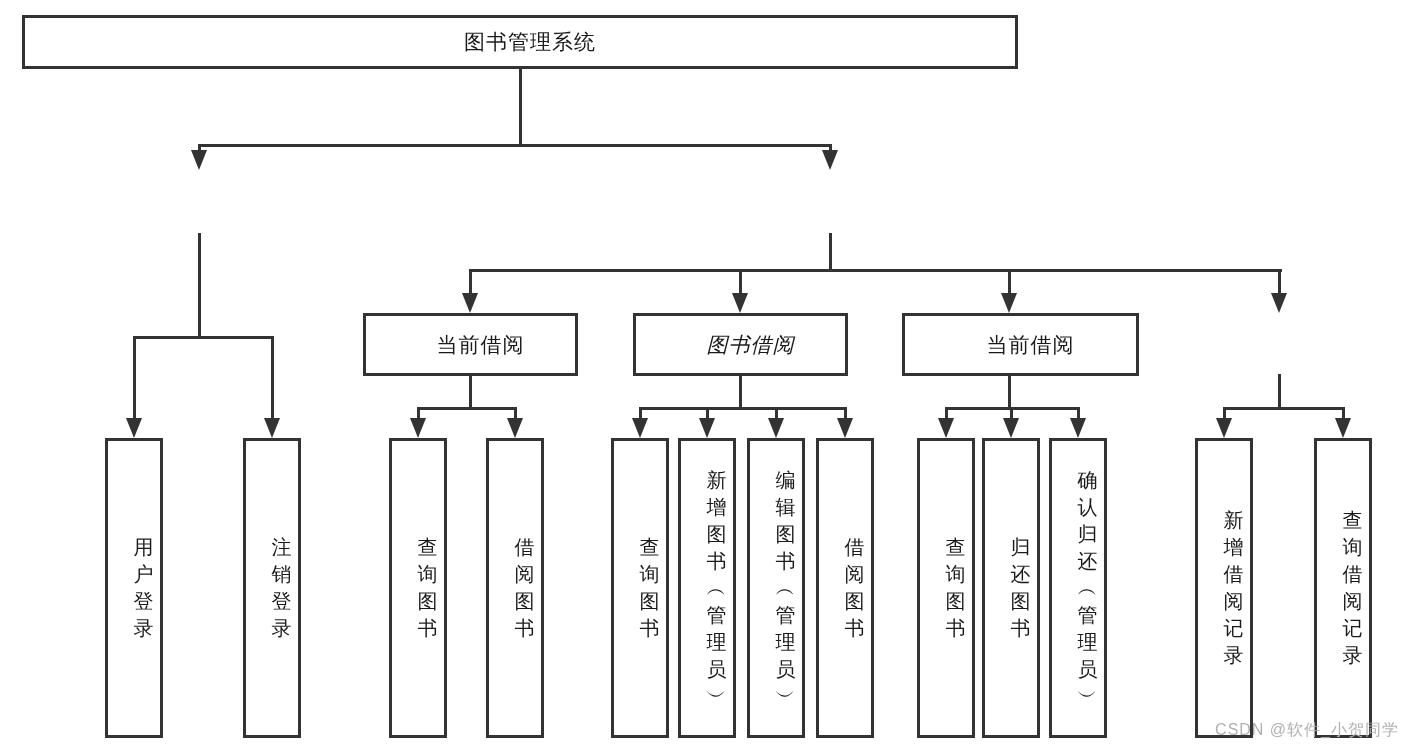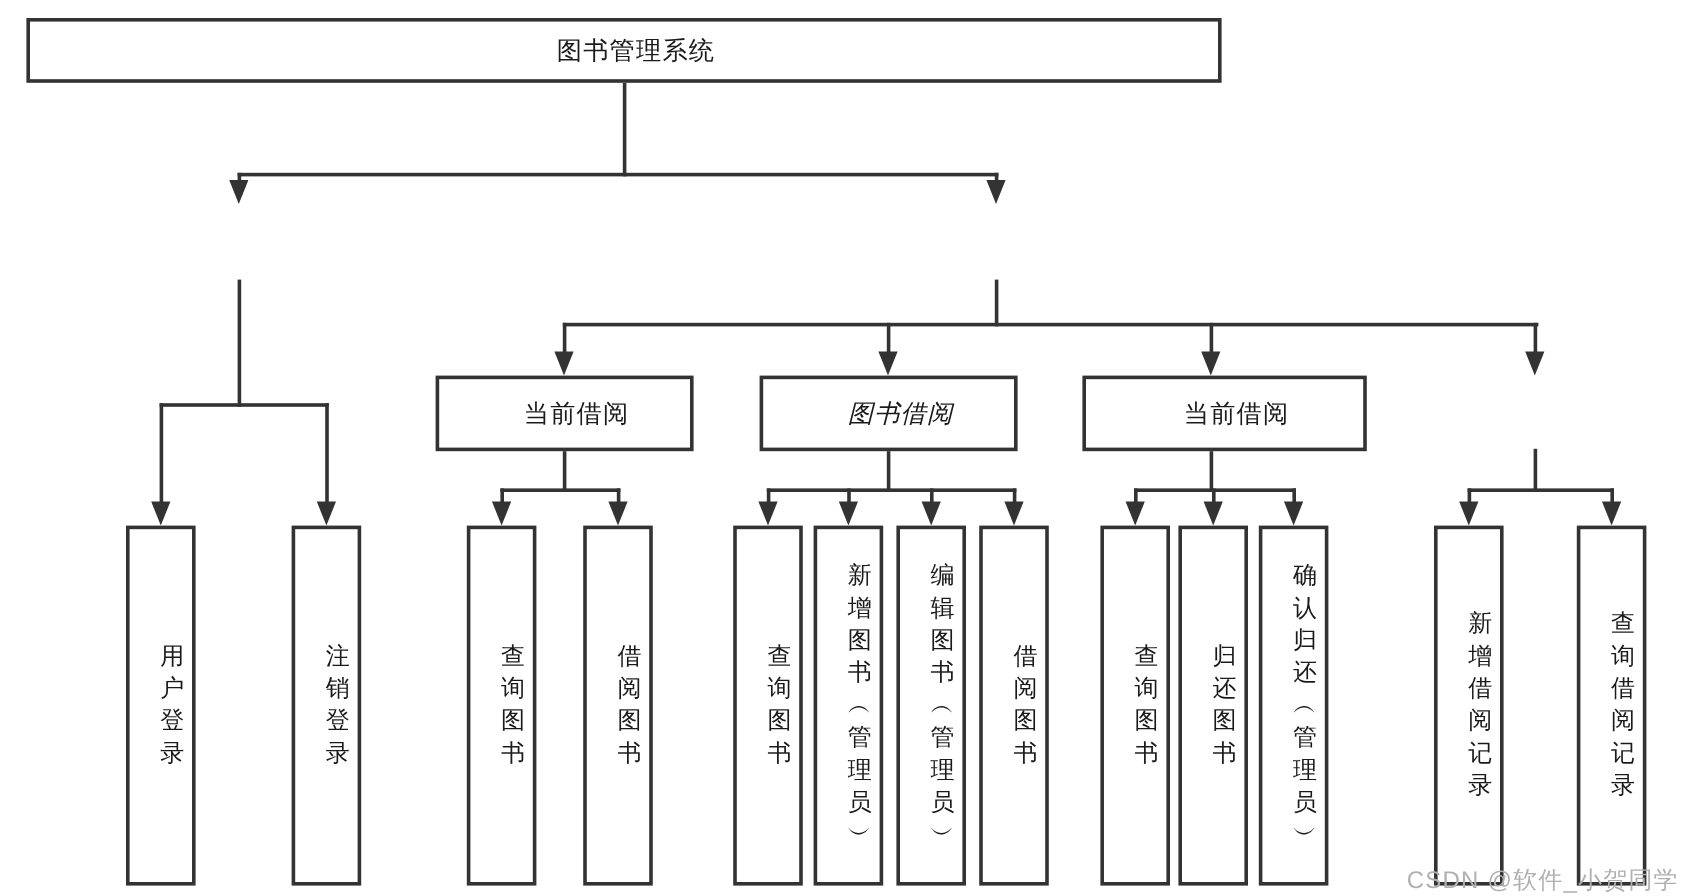--- a/index.html
+++ b/index.html
@@ -41,21 +41,21 @@
   .vline{position:absolute;width:3px;background:var(--line);z-index:1;}
   .arr{
     position:absolute;width:0;height:0;z-index:1;
     border-left:8px solid transparent;
     border-right:8px solid transparent;
     border-top:20px solid var(--line);
   }
   .watermark{
     position:absolute;
     top:720px;right:6px;
-    font-size:20px;
+    font-size:16px;
     color:var(--wm);
     letter-spacing:1px;
     z-index:3;
   }
 </style>
 </head>
 <body>
 
 <div class="canvas">
 

